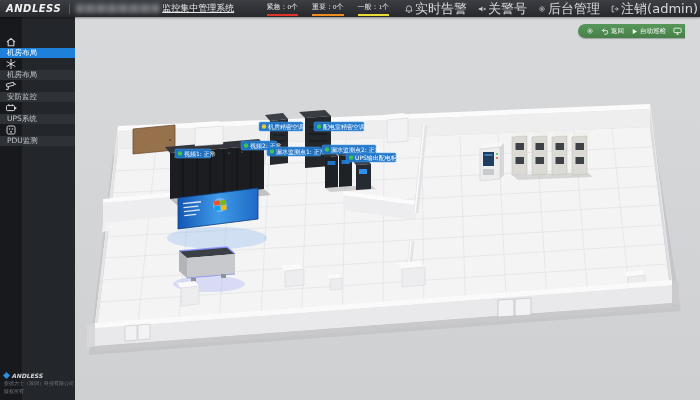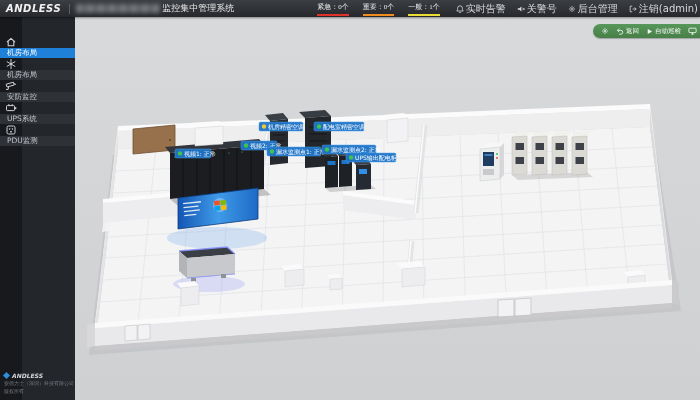--- a/index.html
+++ b/index.html
@@ -14,48 +14,48 @@
     background:linear-gradient(#3b3e43,#26282c);
     display:flex;align-items:center;color:#fff;
     box-shadow:0 1px 2px rgba(0,0,0,.4);
   }
   .logo{font-size:10px;font-weight:bold;font-style:italic;letter-spacing:.5px;
     margin:0 0 0 6px;color:#f2f2f2;white-space:nowrap;}
   .logo-sep{width:1px;height:10px;background:#5a5d63;margin:0 6px 0 8px;}
   .redacted{width:84px;height:9px;border-radius:1px;background:
     repeating-linear-gradient(90deg,#8a8d92 0 6px,#6f7277 6px 11px);
     filter:blur(2px);opacity:.75;margin-right:2px;}
-  .title{font-size:9px;color:#e9e9ea;white-space:nowrap;}
+  .title{font-size:9px;color:#e9e9ea;white-space:nowrap;text-decoration:underline;}
   .alarm-group{margin-left:auto;display:flex;gap:14px;margin-right:16px;font-family:Liberation Serif, serif;}
   .alarm{font-size:7px;color:#ececec;padding-bottom:2px;white-space:nowrap;}
   .alarm.a-red{border-bottom:2px solid #e0312b;}
   .alarm.a-orange{border-bottom:2px solid #ef8b1f;}
   .alarm.a-yellow{border-bottom:2px solid #e9dc35;}
   .topmenu{display:flex;align-items:center;gap:11px;margin-right:2px;}
-  .topmenu-item{display:flex;align-items:center;gap:2px;font-size:10px;color:#d9dadc;
+  .topmenu-item{display:flex;align-items:center;gap:2px;font-size:13px;color:#d9dadc;
     white-space:nowrap;cursor:pointer;}
   .topmenu-item svg{display:block;}
   
   .sidebar{position:absolute;top:17px;left:0;bottom:0;width:75px;background:#23262b;z-index:20;}
   .icon-strip{position:absolute;top:0;left:0;bottom:0;width:22px;background:#17191d;}
   .menu{position:relative;margin-top:19px;}
   .menu-item{display:flex;align-items:stretch;height:21px;margin-bottom:1px;cursor:pointer;flex-direction:column;}
   .icon-cell{width:22px;display:flex;align-items:center;justify-content:center;}
   .label-cell{flex:1;background:#2e3237;color:#c3c7cc;font-size:7.5px;
     display:flex;align-items:center;padding-left:7px;}
   .menu-item.selected .label-cell{background:#1e80d8;color:#fff;}
   .sidebar-footer{position:absolute;left:4px;right:1px;bottom:5px;color:#7c8086;}
   .brandline{display:flex;align-items:center;gap:3px;}
   .diamond{width:5px;height:5px;background:#2e8fdf;transform:rotate(45deg);flex:0 0 auto;}
   .brand{font-size:6px;font-weight:bold;font-style:italic;color:#d6d7d9;}
   .coline{font-size:5px;line-height:1.6;color:#73777d;transform-origin:left;white-space:nowrap;}
   
   .content{position:absolute;left:75px;top:17px;right:0;bottom:0;
     background:linear-gradient(#d8d9db,#cfd0d2);overflow:hidden;}
-  .toolbar-pill{position:absolute;top:7px;right:0;height:14px;z-index:25;
+  .toolbar-pill{position:absolute;top:7px;right:15px;height:14px;z-index:25;
     background:linear-gradient(#57975a,#477f47);border-radius:7px 0 0 7px;
     display:flex;align-items:center;gap:7px;padding:0 3px 0 8px;
     color:#fff;font-size:6.5px;box-shadow:0 1px 1px rgba(0,0,0,.25);}
   .tool-item{display:flex;align-items:center;gap:2px;cursor:pointer;white-space:nowrap;}
   .room-svg{position:absolute;left:0;top:0;}
   .room-svg text{font-family:"DejaVu Sans","Liberation Sans",sans-serif;}
 </style>
 </head>
 <body>
 

